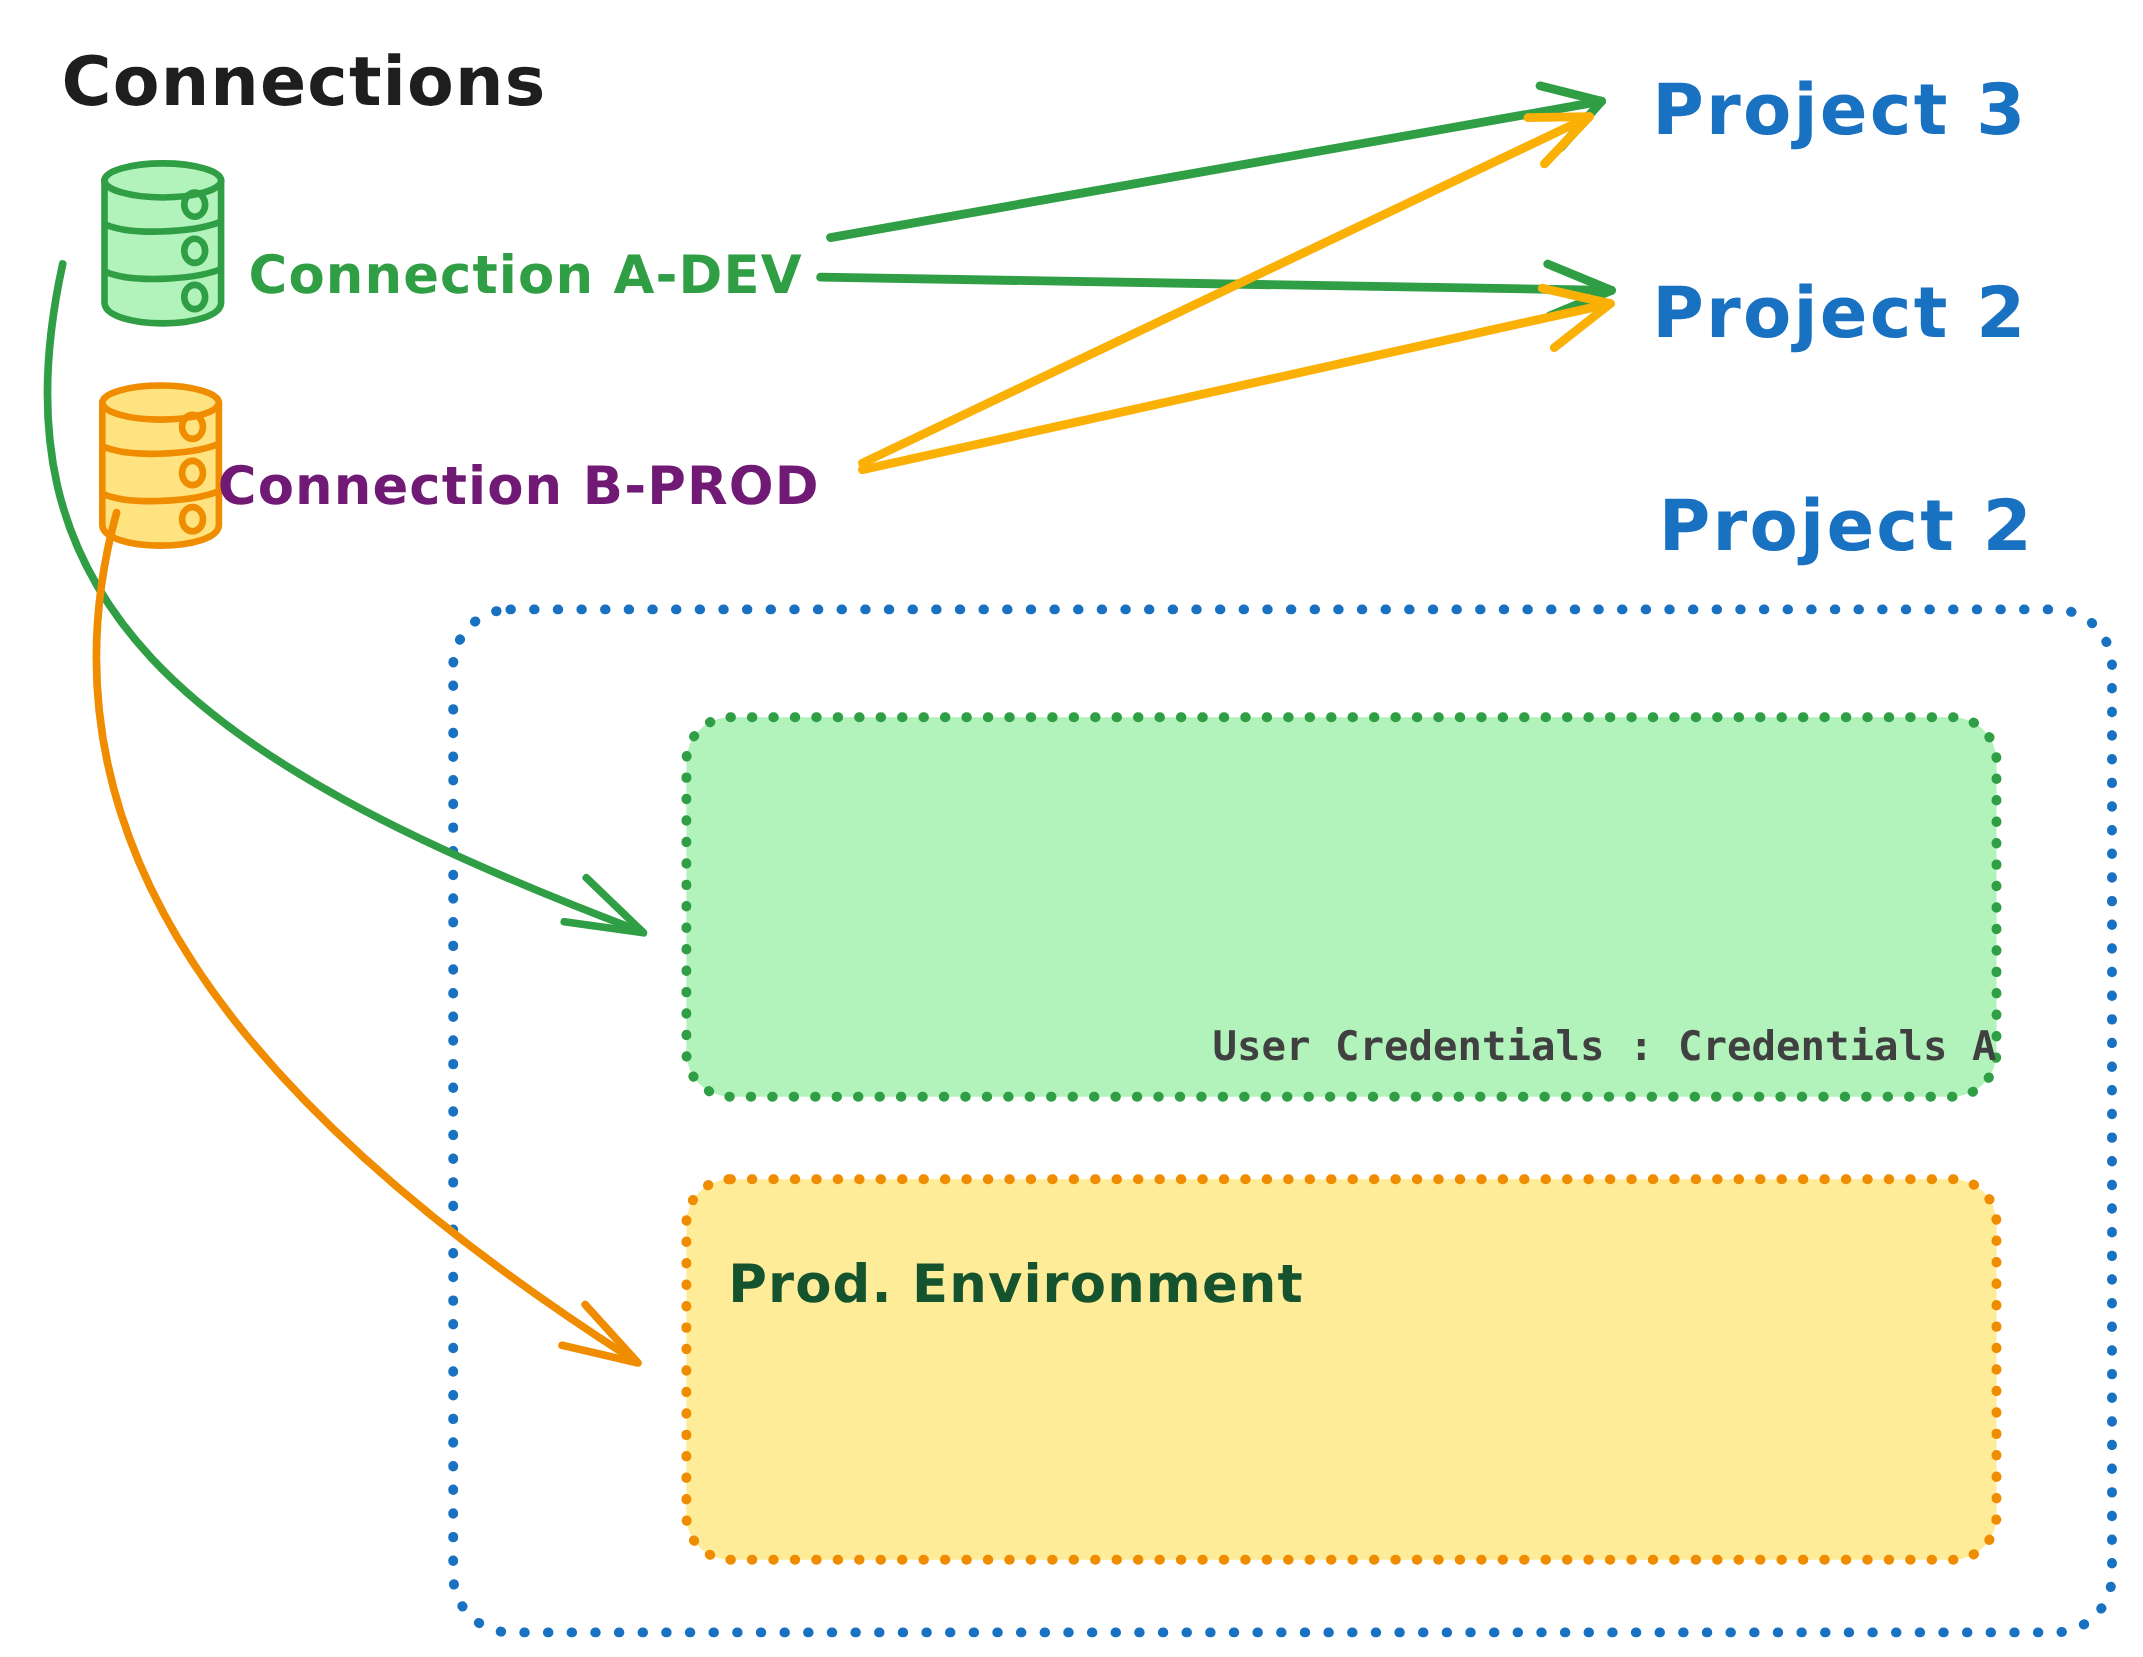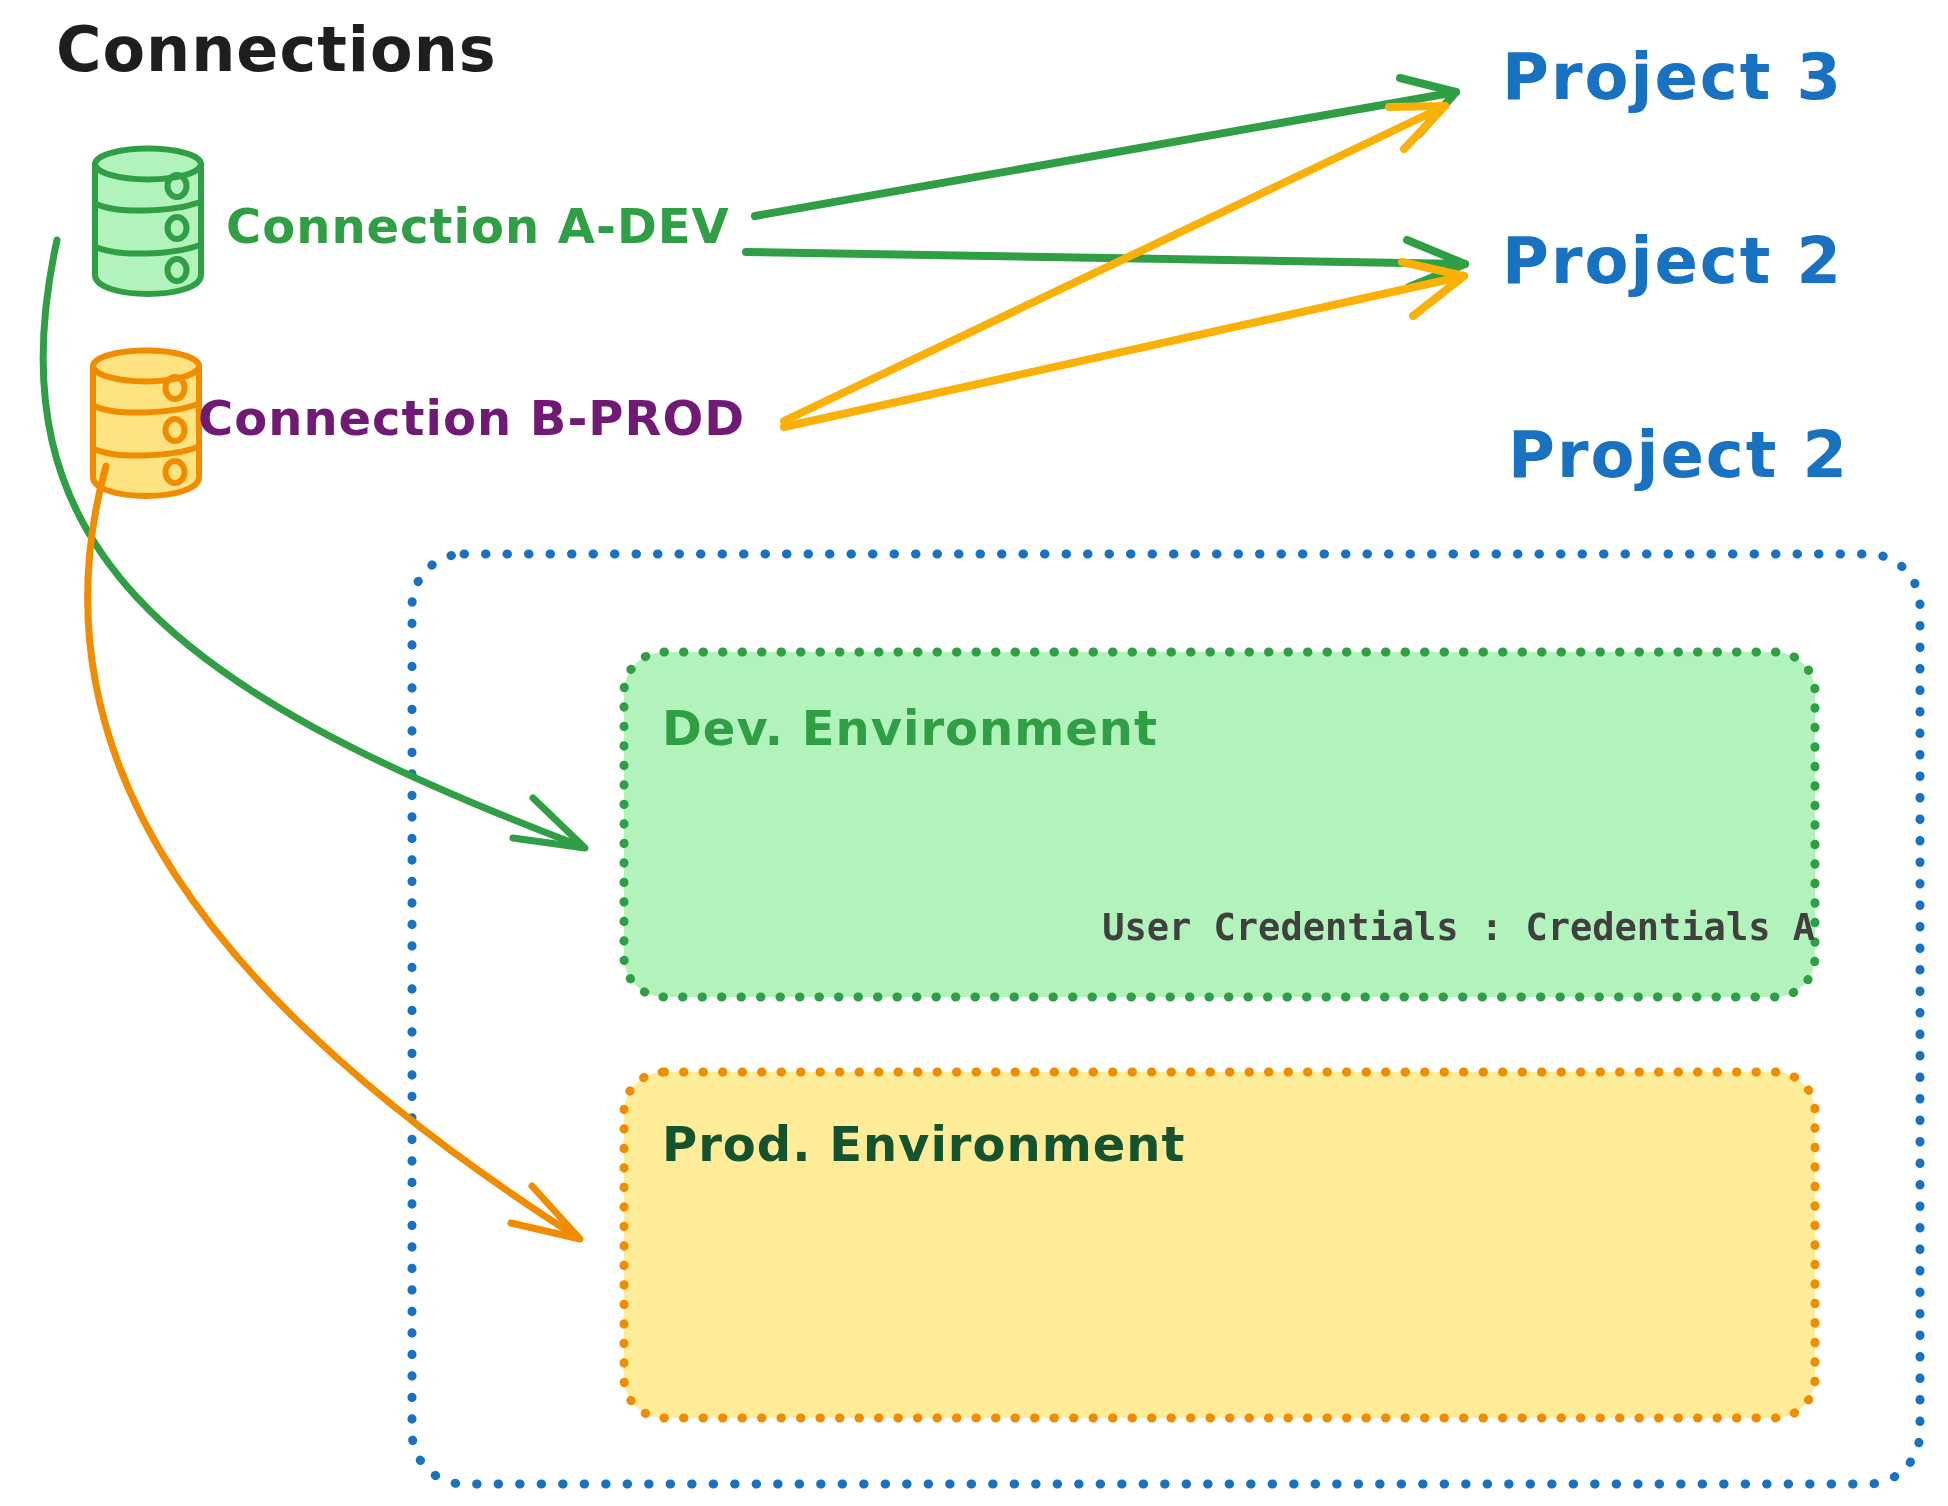--- a/index.html
+++ b/index.html
@@ -4,21 +4,21 @@
 <style>
   html,body { margin:0; padding:0; background:#ffffff; }
   .canvas {
     position:relative;
     width:1948px; height:1506px;
     background:#ffffff;
     overflow:hidden;
     font-family:"DejaVu Sans", "Liberation Sans", sans-serif;
   }
   svg.layer { position:absolute; left:0; top:0; width:1948px; height:1506px; }
-  .txt { position:absolute; white-space:nowrap; line-height:1.1; }
+  .txt { position:absolute; white-space:nowrap; line-height:1.1;margin-top:24px; }
   .title {
     left:56px; top:16px;
     font-size:62px; font-weight:700; color:#1e1e1e; letter-spacing:1px;
   }
   .conn-label { font-size:48px; font-weight:700; letter-spacing:1px; }
   .conn-a { left:226px; top:200px; color:#2f9e44; }
   .conn-b { left:198px; top:392px; color:#701a75; }
   .project-label {
     font-size:64px; font-weight:700; color:#1971c2; letter-spacing:2px;
   }
@@ -106,20 +106,19 @@
   <div class="txt conn-label conn-a">Connection A-DEV</div>
 
   <div class="txt conn-label conn-b">Connection B-PROD</div>
 
   <div class="txt project-label p3">Project 3</div>
 
   <div class="txt project-label p2">Project 2</div>
 
   <div class="txt project-label p1">Project 2</div>
 
-  <div class="txt env-title dev">Dev. Environment</div>
 
   <div class="txt cred dev">User Credentials : Credentials A</div>
 
   <div class="txt env-title prod">Prod. Environment</div>
 
 
 </div>
 
 </body></html>

